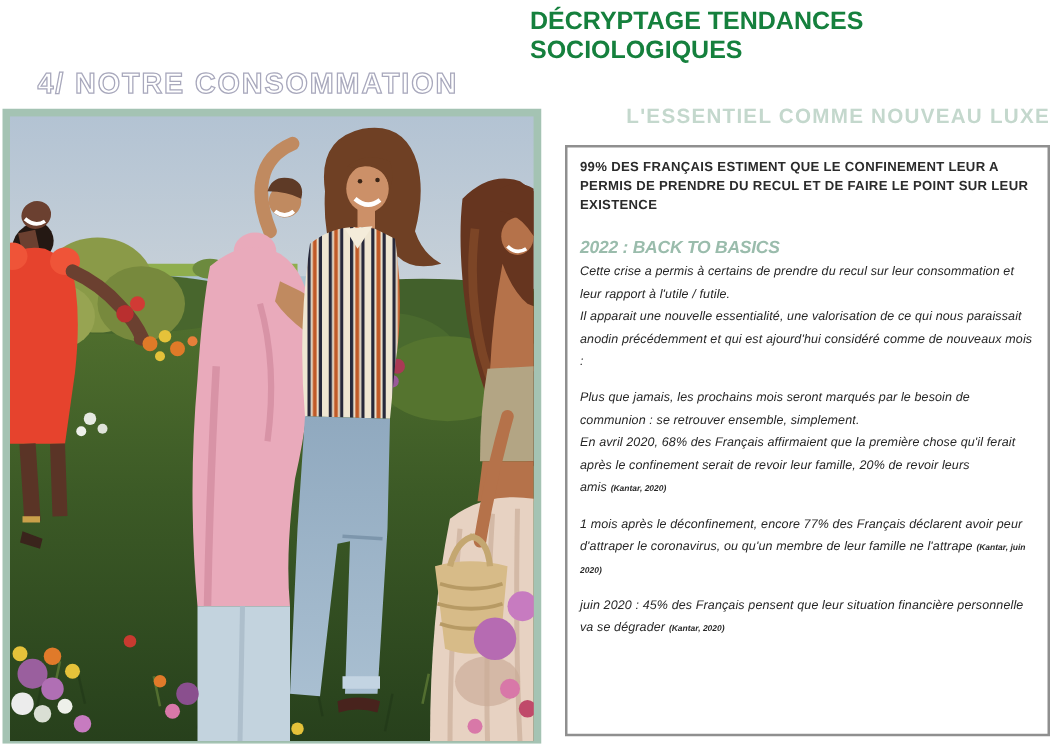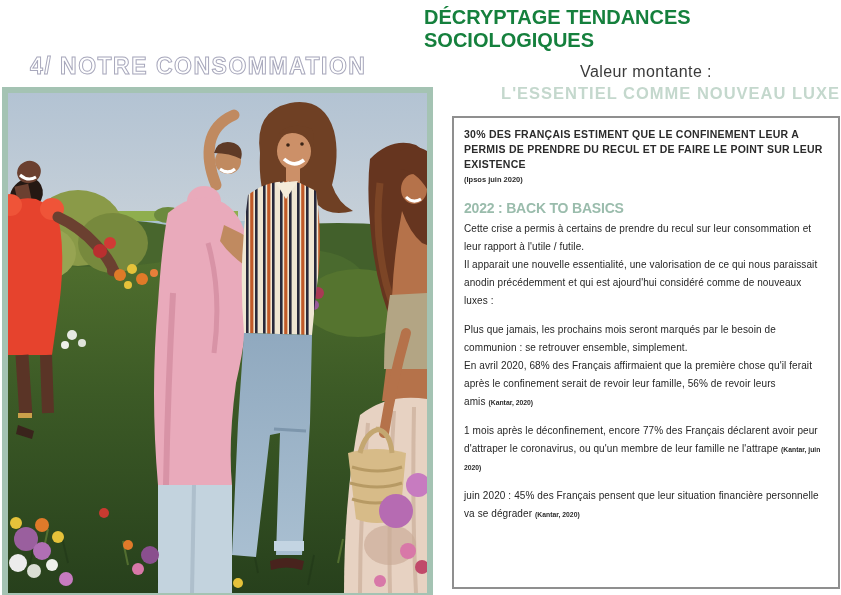--- a/index.html
+++ b/index.html
@@ -86,21 +86,21 @@
     white-space: pre-line;
   }
   .stat-source {
     margin-top: 2px;
     font-size: 7.5px;
     font-weight: 700;
     color: #2b2b2b;
   }
 
   .sections { margin-top: 16px; }
-  .section { margin-top: 11px; }
+  .section { margin-top: 11px; font-style: italic; }
   .section:first-child { margin-top: 0; }
   .section-heading {
     font-size: 14px;
     font-weight: 700;
     color: #9abcac;
     letter-spacing: -0.2px;
     margin-bottom: 2px;
   }
   .section-body {
     font-size: 10px;
@@ -285,40 +285,38 @@
           <circle cx="410" cy="392" r="12" fill="#c77bc0"></circle>
         <circle cx="400" cy="458" r="8" fill="#d878a8"></circle>
           <circle cx="414" cy="474" r="7" fill="#c04a6a"></circle>
         <circle cx="372" cy="488" r="6" fill="#d878a8"></circle>
         <circle cx="230" cy="490" r="5" fill="#e5c23a"></circle>
           <circle cx="96" cy="420" r="5" fill="#c83a30"></circle>
       </g>
     </svg>
   </div>
 
-  <div class="value-label">Valeur montante :</div>
   <div class="value-highlight">L'ESSENTIEL COMME NOUVEAU LUXE</div>
 
   <div class="content-box">
     <div>
-      <div class="stat-statement">30% DES FRANÇAIS ESTIMENT QUE LE CONFINEMENT LEUR A PERMIS DE PRENDRE DU RECUL ET DE FAIRE LE POINT SUR LEUR EXISTENCE</div>
-      <div class="stat-source">(Ipsos juin 2020)</div>
+      <div class="stat-statement">99% DES FRANÇAIS ESTIMENT QUE LE CONFINEMENT LEUR A PERMIS DE PRENDRE DU RECUL ET DE FAIRE LE POINT SUR LEUR EXISTENCE</div>
     </div>
 
     <div class="sections">
 
       <div class="section">
         <div class="section-heading">2022 : BACK TO BASICS</div>
         <p><span class="section-body">Cette crise a permis à certains de prendre du recul sur leur consommation et leur rapport à l'utile / futile.
-Il apparait une nouvelle essentialité, une valorisation de ce qui nous paraissait anodin précédemment et qui est ajourd'hui considéré comme de nouveaux luxes :</span></p>
+Il apparait une nouvelle essentialité, une valorisation de ce qui nous paraissait anodin précédemment et qui est ajourd'hui considéré comme de nouveaux mois :</span></p>
       </div>
 
       <div class="section">
         <p><span class="section-body">Plus que jamais, les prochains mois seront marqués par le besoin de communion : se retrouver ensemble, simplement.
-En avril 2020, 68% des Français affirmaient que la première chose qu'il ferait après le confinement serait de revoir leur famille, 56% de revoir leurs amis</span><span class="cite">(Kantar, 2020)</span></p>
+En avril 2020, 68% des Français affirmaient que la première chose qu'il ferait après le confinement serait de revoir leur famille, 20% de revoir leurs amis</span><span class="cite">(Kantar, 2020)</span></p>
       </div>
 
       <div class="section">
         <p><span class="section-body">1 mois après le déconfinement, encore 77% des Français déclarent avoir peur d'attraper le coronavirus, ou qu'un membre de leur famille ne l'attrape</span><span class="cite">(Kantar, juin 2020)</span></p>
       </div>
 
       <div class="section">
         <p><span class="section-body">juin 2020 : 45% des Français pensent que leur situation financière personnelle va se dégrader</span><span class="cite">(Kantar, 2020)</span></p>
       </div>
 

